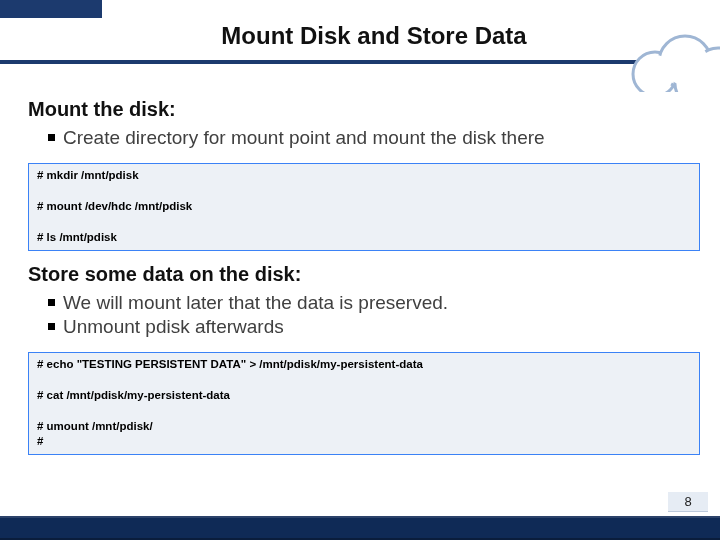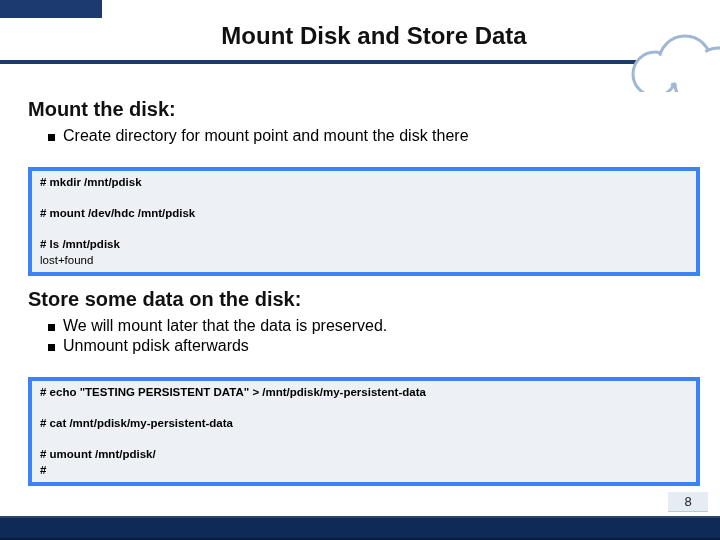--- a/index.html
+++ b/index.html
@@ -46,34 +46,34 @@
     font-weight: bold;
     color: #111;
     margin-top: 12px;
     margin-bottom: 6px;
   }
   .section-h.first { margin-top: 20px; }
   .bullet-row {
     display: flex;
     align-items: flex-start;
     margin: 2px 0 2px 20px;
-    font-size: 16px;
-    color: #000000;
+    font-size: 19px;
+    color: #404040;
   }
   .bullet-sq {
     width: 7px; height: 7px;
     background: #000;
     margin-top: 7px;
     margin-right: 8px;
     flex: 0 0 auto;
   }
   .code-block {
     background: #edf1f6;
-    border: 4px solid #3b82f6;
-    margin: 22px 0 8px 0;
+    border: 1px solid #3b82f6;
+    margin: 14px 0 8px 0;
     padding: 4px 8px 4px 8px;
     font-family: Arial, Helvetica, sans-serif;
     font-size: 11.5px;
     line-height: 1.35;
     color: #000;
     white-space: pre-wrap;
   }
   .code-block .cmd { font-weight: bold; }
   .code-block .out { font-weight: normal; }
   .bottom-bar {
@@ -122,21 +122,21 @@
   <div class="title">Mount Disk and Store Data</div>
 </div>
 <div class="title-rule"></div>
 
 <div class="content" id="content">
     <div class="section-h first">Mount the disk:</div>
     <div class="bullet-row">
       <div class="bullet-sq"></div>
       <div>Create directory for mount point and mount the disk there</div>
     </div>
-    <div class="code-block"><div class="cmd"># mkdir /mnt/pdisk</div><div>&nbsp;</div><div class="cmd"># mount /dev/hdc /mnt/pdisk</div><div>&nbsp;</div><div class="cmd"># ls /mnt/pdisk</div><div class="out">lost+found</div></div>
+    <div class="code-block"><div class="cmd"># mkdir /mnt/pdisk</div><div>&nbsp;</div><div class="cmd"># mount /dev/hdc /mnt/pdisk</div><div>&nbsp;</div><div class="cmd"># ls /mnt/pdisk</div></div>
     <div class="section-h">Store some data on the disk:</div>
     <div class="bullet-row">
       <div class="bullet-sq"></div>
       <div>We will mount later that the data is preserved.</div>
     </div>
     <div class="bullet-row">
       <div class="bullet-sq"></div>
       <div>Unmount pdisk afterwards</div>
     </div>
     <div class="code-block"><div class="cmd"># echo "TESTING PERSISTENT DATA" &gt; /mnt/pdisk/my-persistent-data</div><div>&nbsp;</div><div class="cmd"># cat /mnt/pdisk/my-persistent-data</div><div>&nbsp;</div><div class="cmd"># umount /mnt/pdisk/</div><div class="cmd">#</div></div>

